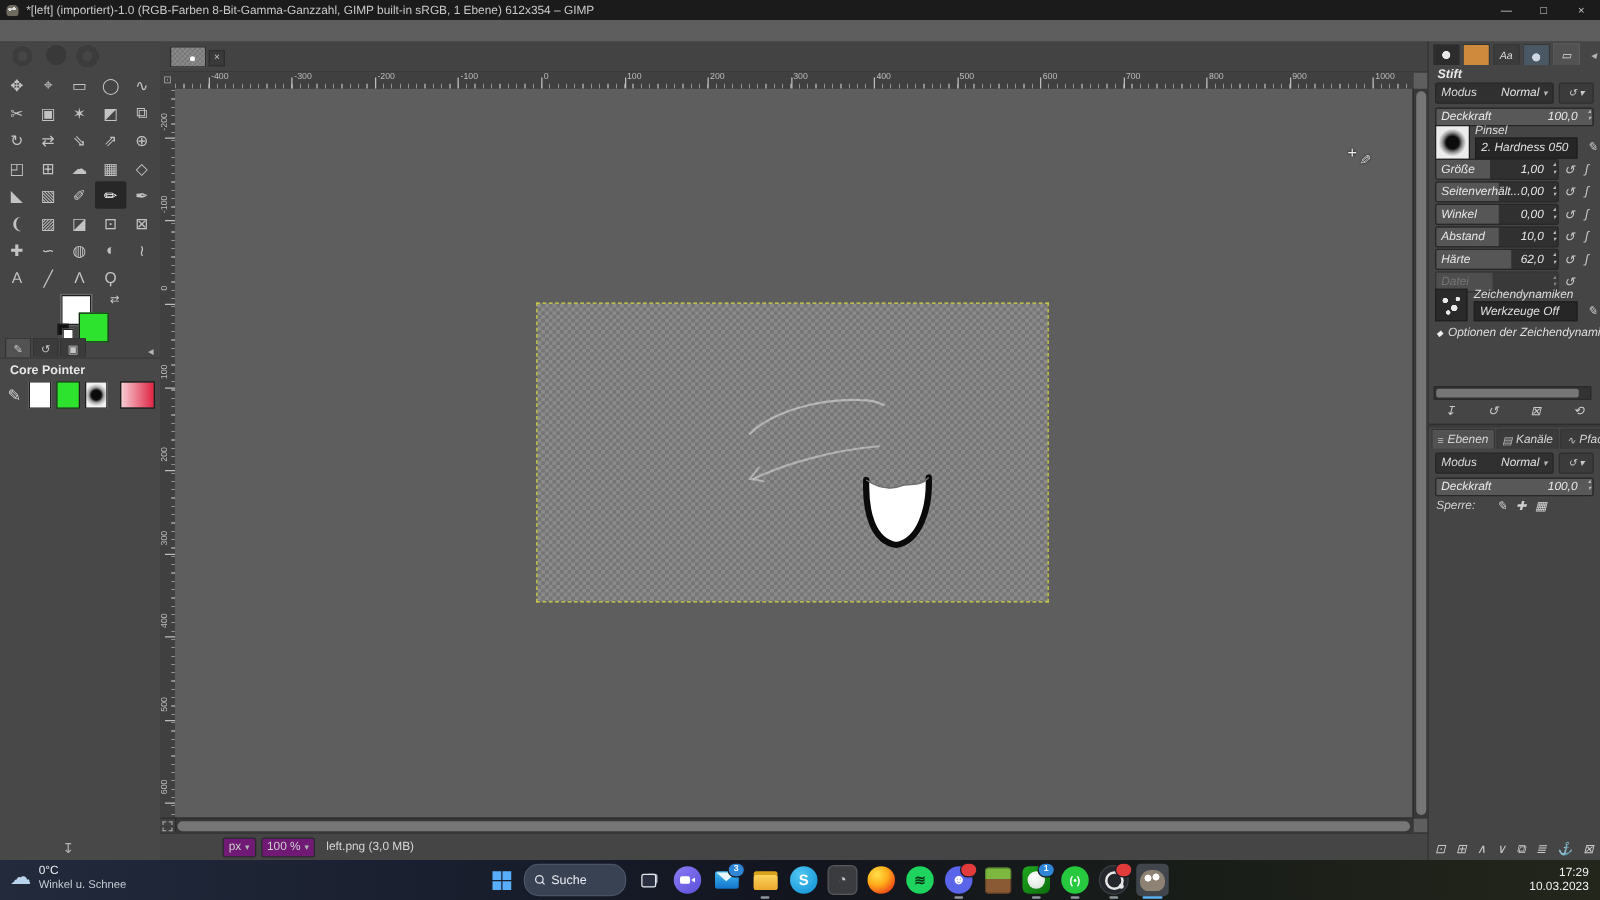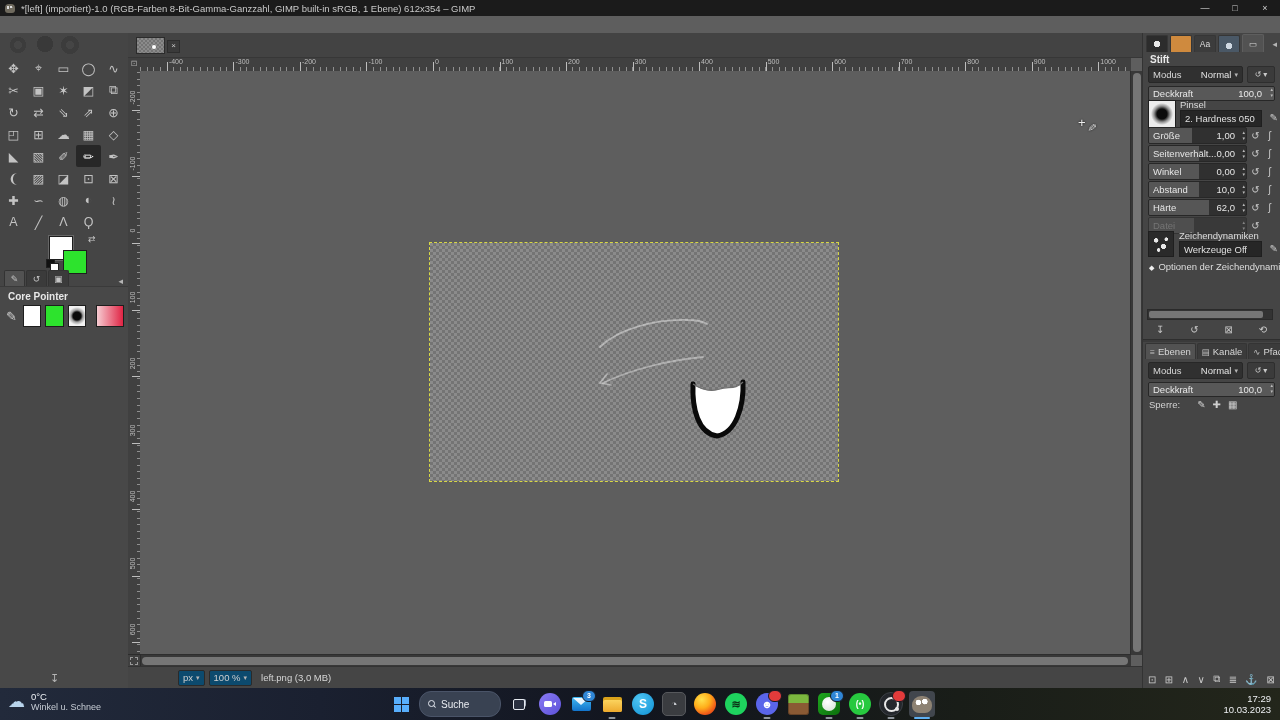--- a/index.html
+++ b/index.html
@@ -73,27 +73,27 @@
   #cursor .cross{font-size:13px;text-shadow:0 0 2px #000;}
   #cursor .pencil{position:absolute;left:9px;top:8px;font-size:11px;color:#ddd;text-shadow:0 0 2px #000;transform:rotate(95deg);}
   #vscroll{position:absolute;right:0;top:38px;width:12px;bottom:33px;background:#383838;border-left:1px solid #2e2e2e;}
   #hscroll{position:absolute;left:12px;right:12px;bottom:21px;height:12px;background:#383838;border-top:1px solid #2e2e2e;}
   .sthumb{position:absolute;background:#767676;border-radius:4px;}
   #vscroll .sthumb{left:2px;right:2px;top:2px;bottom:3px;}
   #hscroll .sthumb{top:2px;bottom:2px;left:2px;right:3px;}
   #quickmask{position:absolute;left:0;bottom:21px;width:12px;height:12px;background:#404040;border-top:1px solid #2c2c2c;border-right:1px solid #2c2c2c;}
   #quickmask:after{content:"";position:absolute;left:2px;top:2px;width:6px;height:6px;border:1px dashed #999;}
   #statusbar{position:absolute;left:0;right:0;bottom:0;height:21px;background:#454545;border-top:1px solid #333;display:flex;align-items:center;font-size:9.5px;color:#cfcfcf;}
-  .sbox{background:#0c4a6e;border:1px solid #2a2a2a;border-radius:2px;height:14px;display:flex;align-items:center;padding:0 4px;gap:3px;}
+  .sbox{background:#701a75;border:1px solid #2a2a2a;border-radius:2px;height:14px;display:flex;align-items:center;padding:0 4px;gap:3px;}
   #unit-box{margin-left:50px;}
   #zoom-box{margin-left:4px;}
   .sbox .chev{font-size:7px;color:#b5b5b5;}
   #status-msg{margin-left:9px;color:#d6d6d6;}
   
-  #right-panel{position:absolute;right:0;top:33px;width:137px;bottom:32px;background:#454545;border-left:1px solid #333;font-size:9.5px;}
+  #right-panel{position:absolute;right:0;top:33px;width:137px;bottom:32px;background:#454545;border-left:1px solid #333;font-size:9.5px;font-style:italic;}
   #dock-tabs{position:absolute;left:3px;top:2px;right:3px;height:17px;display:flex;gap:2px;align-items:flex-end;}
   .dtab{width:20px;height:16px;background:#3c3c3c;border:1px solid #363636;border-bottom:none;border-radius:2px 2px 0 0;display:flex;align-items:center;justify-content:center;font-size:8.5px;color:#ddd;}
   .dtab--brushes{background:#2c2c2c radial-gradient(circle at 50% 50%,#eee 0 3px,transparent 3px);background-blend-mode:normal;}
   .dtab--brushes{background-image:radial-gradient(circle at 50% 50%,#e8e8e8 0 3px,transparent 3.5px);background-color:#2c2c2c;}
   .dtab--patterns{background:#cf8a3e;}
   .dtab--images{background-color:#4a5866;background-image:radial-gradient(circle at 50% 62%,#cfd8e2 0 3px,transparent 3.5px);}
   .dtab.active{background:#525252;border-color:#5e5e5e;height:17px;}
   #dock-tabs .collapse{margin-left:auto;font-size:9px;color:#b5b5b5;padding-bottom:3px;}
   #to-title{position:absolute;left:7px;top:21px;font-weight:bold;font-size:10px;color:#e9e9e9;}
   .mode-row{position:absolute;left:5px;right:5px;height:17px;display:flex;gap:4px;}

